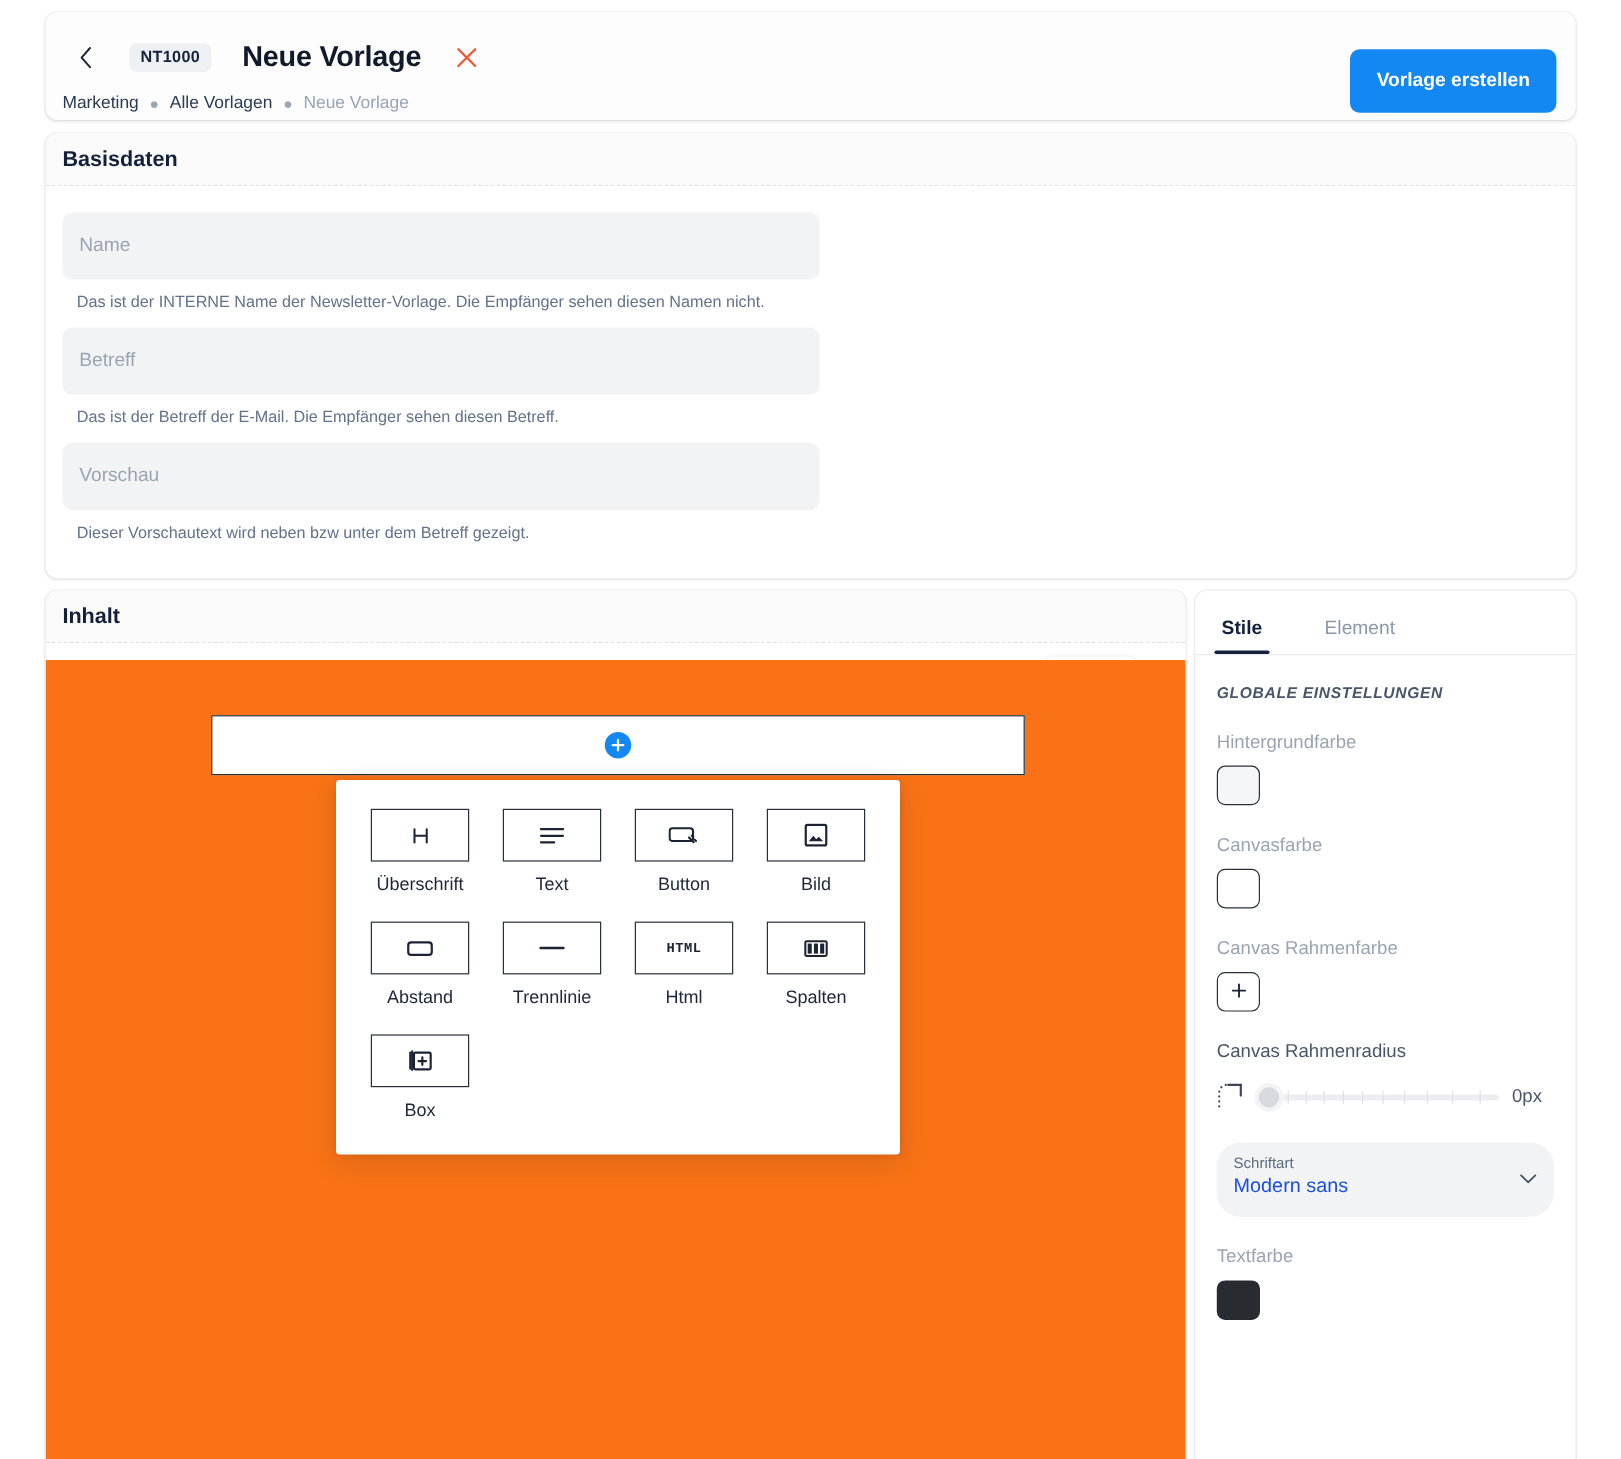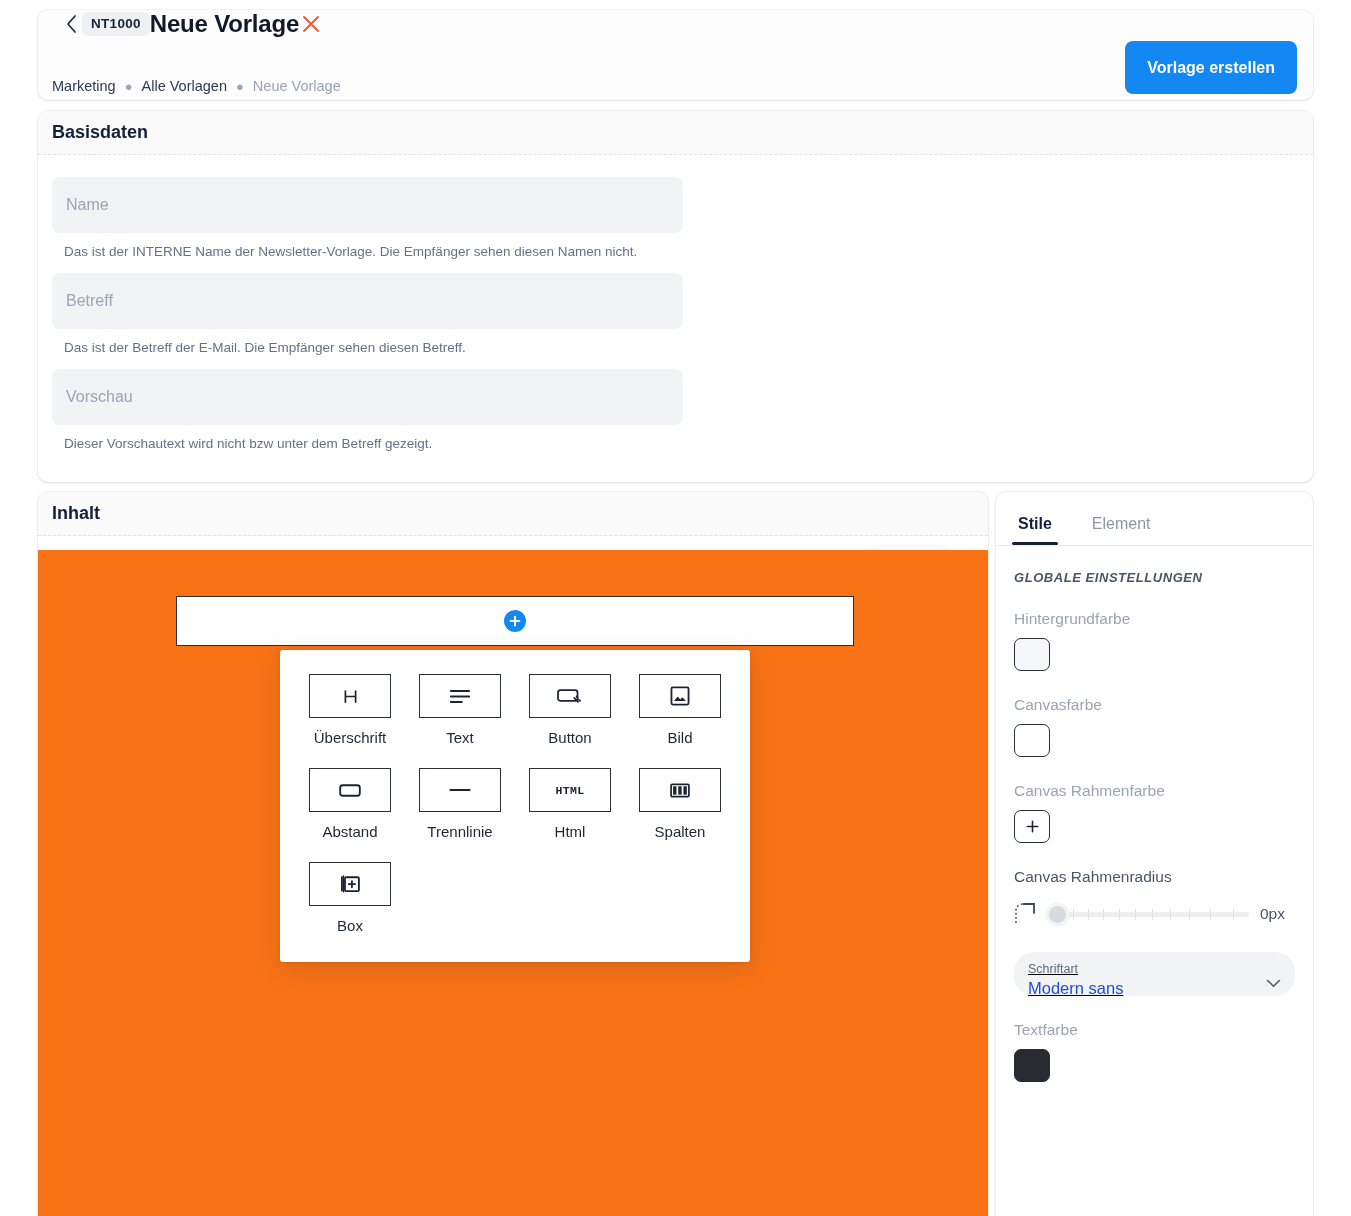--- a/index.html
+++ b/index.html
@@ -11,21 +11,21 @@
   }
   .app { position: relative; width: 1351px; height: 1216px; background:#fff; }
 
   
   .header-card {
     position: absolute; left: 38px; top: 10px; width: 1275px; height: 90px;
     background: #fdfdfd;
     border-radius: 10px;
     box-shadow: 0 1px 3px rgba(18,28,45,.10), 0 0 0 1px rgba(18,28,45,.045);
   }
-  .hdr-row1 { position:absolute; left:22px; top:0; display:flex; align-items:center; gap:0; }
+  .hdr-row1 { position:absolute; left:22px; top:24px; display:flex; align-items:center; gap:26px; }
   .back-chevron {
     width: 22px; height: 26px; display:flex; align-items:center; justify-content:center;
     cursor:pointer; color:#1e293b;
   }
   .back-chevron svg { display:block; }
   .badge {
     background:#eef0f3; color:#16233a; border-radius:6px;
     padding: 5px 9px 5px 9px; font-size:13.5px; font-weight:700; letter-spacing:.3px;
     line-height:1;
   }
@@ -143,21 +143,21 @@
     box-shadow: 0 1px 3px rgba(18,28,45,.10), 0 0 0 1px rgba(18,28,45,.045);
     overflow:hidden;
   }
   .panel-tabs {
     display:flex; align-items:flex-end; height:54px; padding-left:18px;
     border-bottom:1px solid #e8eaee;
   }
   .panel-tab {
     font-size:16px; color:#8b97a8; padding:0 4px 12px 4px; cursor:pointer; position:relative;
   }
-  .panel-tab + .panel-tab { margin-left:32px; }
+  .panel-tab + .panel-tab { margin-left:44px; }
   .panel-tab.active { color:#14203a; font-weight:700; }
   .panel-tab.active::after {
     content:""; position:absolute; left:-2px; right:-2px; bottom:0; height:3px;
     background:#16233b; border-radius:2px;
   }
   .panel-body { padding:24px 18px 0 18px; }
   .section-title {
     font-size:13px; font-weight:700; letter-spacing:.55px; color:#4a5668; text-transform:uppercase;font-style:italic;
   }
   .prop-label { font-size:15.5px; color:#9aa4b2; margin-top:25px; }
@@ -183,22 +183,22 @@
   }
   .tick {
     position:absolute; top:4px; width:1.4px; height:11px; background:#dfe2e7;
   }
   .slider-knob {
     position:absolute; left:0; top:1px; width:17px;height:17px;border-radius:50%;
     background:#d7dade; box-shadow:0 0 0 3.5px #f3f4f6; cursor:grab;
   }
   .slider-value { font-size:15.5px; color:#4a5668; }
   .select-box {
-    margin-top:26px; width:281px; height:44px; background:#f1f3f5; border-radius:20px;
-    padding:10px 14px 0 14px; position:relative; cursor:pointer;text-decoration:underline;
+    margin-top:26px; width:281px; height:62px; background:#f1f3f5; border-radius:20px;
+    padding:10px 14px 0 14px; position:relative; cursor:pointer;
   }
   .select-label { font-size:12.5px; color:#5d6a7d; }
   .select-value { font-size:16.5px; color:#1d4ed8; margin-top:3px; }
   .select-caret { position:absolute; right:14px; top:22px; color:#4a5668; }
 </style>
 </head>
 <body>
 
 <div class="app">
 
@@ -235,21 +235,21 @@
       <div class="field-block">
         <input class="field" placeholder="Name" style="">
         <div class="field-hint">Das ist der INTERNE Name der Newsletter-Vorlage. Die Empfänger sehen diesen Namen nicht.</div>
       </div>
       <div class="field-block">
         <input class="field" placeholder="Betreff" style="">
         <div class="field-hint">Das ist der Betreff der E-Mail. Die Empfänger sehen diesen Betreff.</div>
       </div>
       <div class="field-block">
         <input class="field" placeholder="Vorschau" style="">
-        <div class="field-hint">Dieser Vorschautext wird nicht bzw unter dem Betreff gezeigt.</div>
+        <div class="field-hint">Dieser Vorschautext wird neben bzw unter dem Betreff gezeigt.</div>
       </div>
     </div>
   </div>
 
   <div class="inhalt-card">
     <div class="card-head">
       <span class="card-head-title">Inhalt</span>
     </div>
 
     <div class="editor-toolbar">

